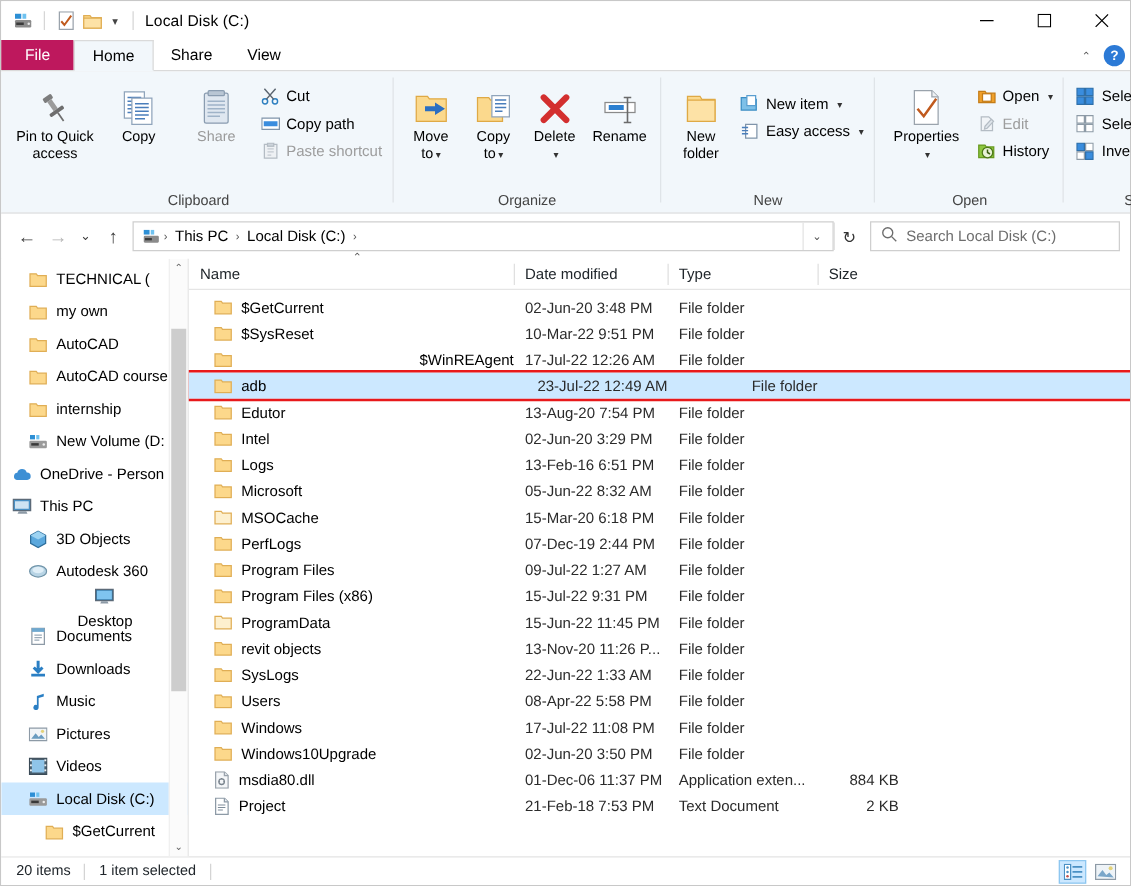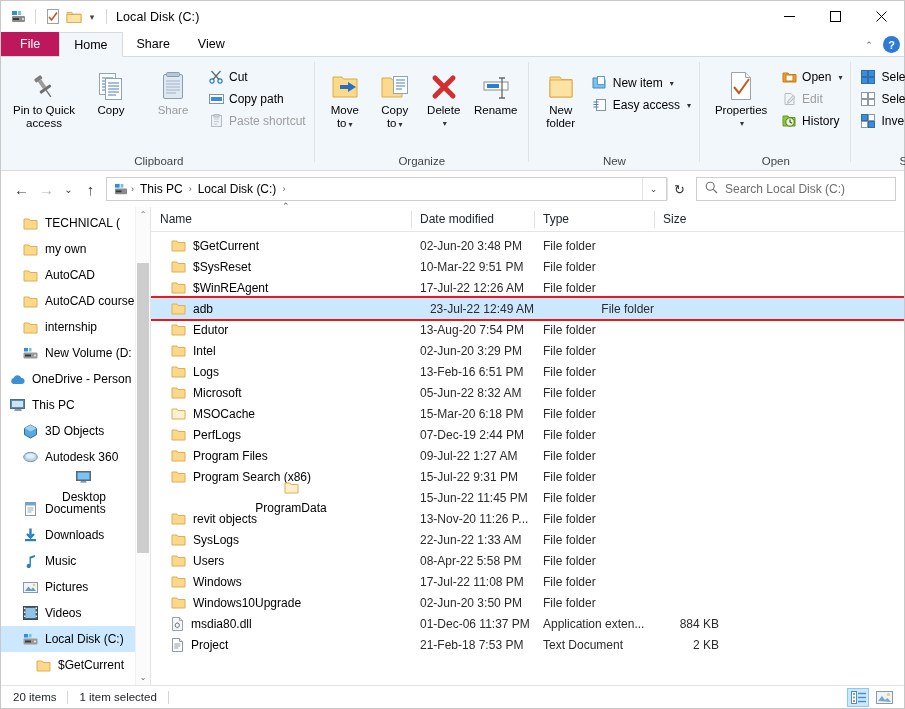--- a/index.html
+++ b/index.html
@@ -878,21 +878,21 @@
                   <path d="M1 2 h5 l1 1.5 H14 V12 H1 Z" fill="#fcd88b" stroke="#e0ae55"></path>
                 </svg>
               </span>
               <span>$SysReset</span>
             </div>
             <div class="cell" style="width: 123px;">10-Mar-22 9:51 PM</div>
             <div class="cell" style="width: 120px;">File folder</div>
             <div class="cell size" style="width: 77px;"></div>
           </div>
           <div class="row">
-            <div class="cell-name" style="width: 260px;">
+            <div class="cell-name" style="width: 260px; justify-content: space-between;">
               <span style="display: flex;">
                 <svg width="15" height="13" viewBox="0 0 15 13">
                   <path d="M1 2 h5 l1 1.5 H14 V12 H1 Z" fill="#fcd88b" stroke="#e0ae55"></path>
                 </svg>
               </span>
               <span>$WinREAgent</span>
             </div>
             <div class="cell" style="width: 123px;">17-Jul-22 12:26 AM</div>
             <div class="cell" style="width: 120px;">File folder</div>
             <div class="cell size" style="width: 77px;"></div>
@@ -1001,28 +1001,28 @@
             <div class="cell" style="width: 120px;">File folder</div>
             <div class="cell size" style="width: 77px;"></div>
           </div>
           <div class="row">
             <div class="cell-name" style="width: 260px;">
               <span style="display: flex;">
                 <svg width="15" height="13" viewBox="0 0 15 13">
                   <path d="M1 2 h5 l1 1.5 H14 V12 H1 Z" fill="#fcd88b" stroke="#e0ae55"></path>
                 </svg>
               </span>
-              <span>Program Search (x86)</span>
+              <span>Program Files (x86)</span>
             </div>
             <div class="cell" style="width: 123px;">15-Jul-22 9:31 PM</div>
             <div class="cell" style="width: 120px;">File folder</div>
             <div class="cell size" style="width: 77px;"></div>
           </div>
           <div class="row">
-            <div class="cell-name" style="width: 260px; flex-direction: column;">
+            <div class="cell-name" style="width: 260px;">
               <span style="display: flex;">
                 <svg width="15" height="13" viewBox="0 0 15 13">
                   <path d="M1 2 h5 l1 1.5 H14 V12 H1 Z" fill="#fdf0cf" stroke="#e0ae55"></path>
                 </svg>
               </span>
               <span>ProgramData</span>
             </div>
             <div class="cell" style="width: 123px;">15-Jun-22 11:45 PM</div>
             <div class="cell" style="width: 120px;">File folder</div>
             <div class="cell size" style="width: 77px;"></div>

